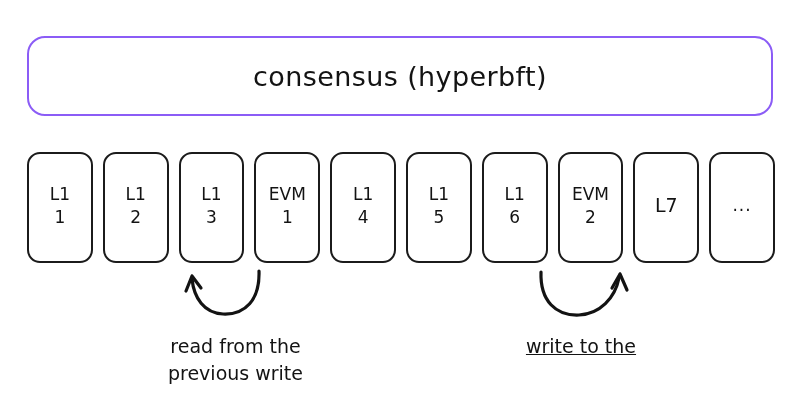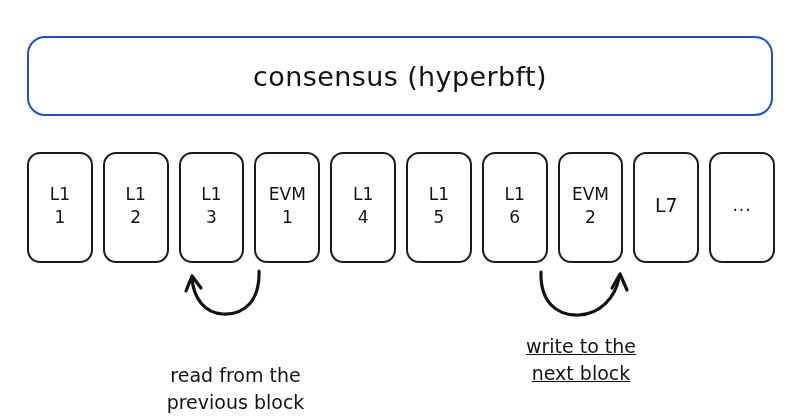--- a/index.html
+++ b/index.html
@@ -23,21 +23,21 @@
   }
 
   
   .consensus-bar {
     position: absolute;
     left: 27px;
     top: 36px;
     width: 746px;
     height: 80px;
     box-sizing: border-box;
-    border: 2px solid #1d4ed8;
+    border: 2px solid #8b5cf6;
     border-radius: 18px;
     background: #ffffff;
     display: flex;
     align-items: center;
     justify-content: center;
   }
   .consensus-label {
     font-family: "DejaVu Sans", sans-serif;
     font-size: 27px;
     font-weight: 400;
@@ -104,21 +104,20 @@
     font-family: "DejaVu Sans", sans-serif;
     font-size: 19px;
     line-height: 27px;
     color: #131313;
     white-space: nowrap;
   }
   .caption.left-caption {
     left: 118px;
     top: 333px;
     width: 235px;
-    margin-top: 29px;
   }
   .caption.right-caption {
     left: 465px;
     top: 333px;
     width: 232px;
     text-decoration: underline;
   }
   .caption .cl {
     display: block;
   }
@@ -195,21 +194,20 @@
     </g>
 
     <g>
       <path d="M 541 272 C 540 301, 556 316, 579 315 C 600 314, 615 298, 619 278" fill="none" stroke="#131313" stroke-width="3.2" stroke-linecap="round" stroke-linejoin="round"></path>
       <path d="M 620 274 L 612 288 M 620 274 L 627 290" fill="none" stroke="#131313" stroke-width="3.2" stroke-linecap="round" stroke-linejoin="round"></path>
     </g>
   </svg>
 
   <div class="caption left-caption">
     <span class="cl">read from the</span>
-    <span class="cl">previous block</span>
+    <span class="cl">previous write</span>
   </div>
 
   <div class="caption right-caption">
     <span class="cl">write to the</span>
-    <span class="cl">next block</span>
   </div>
 
 </div>
 
 </body></html>

